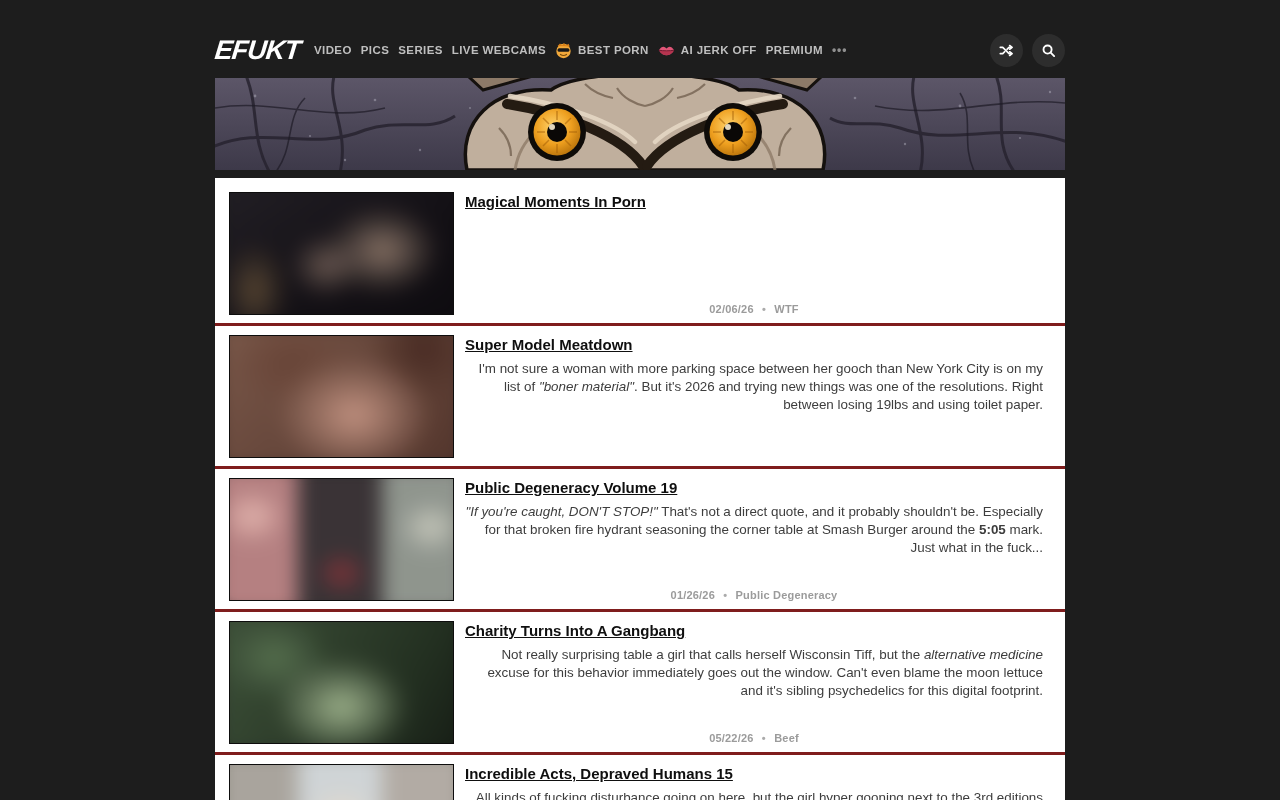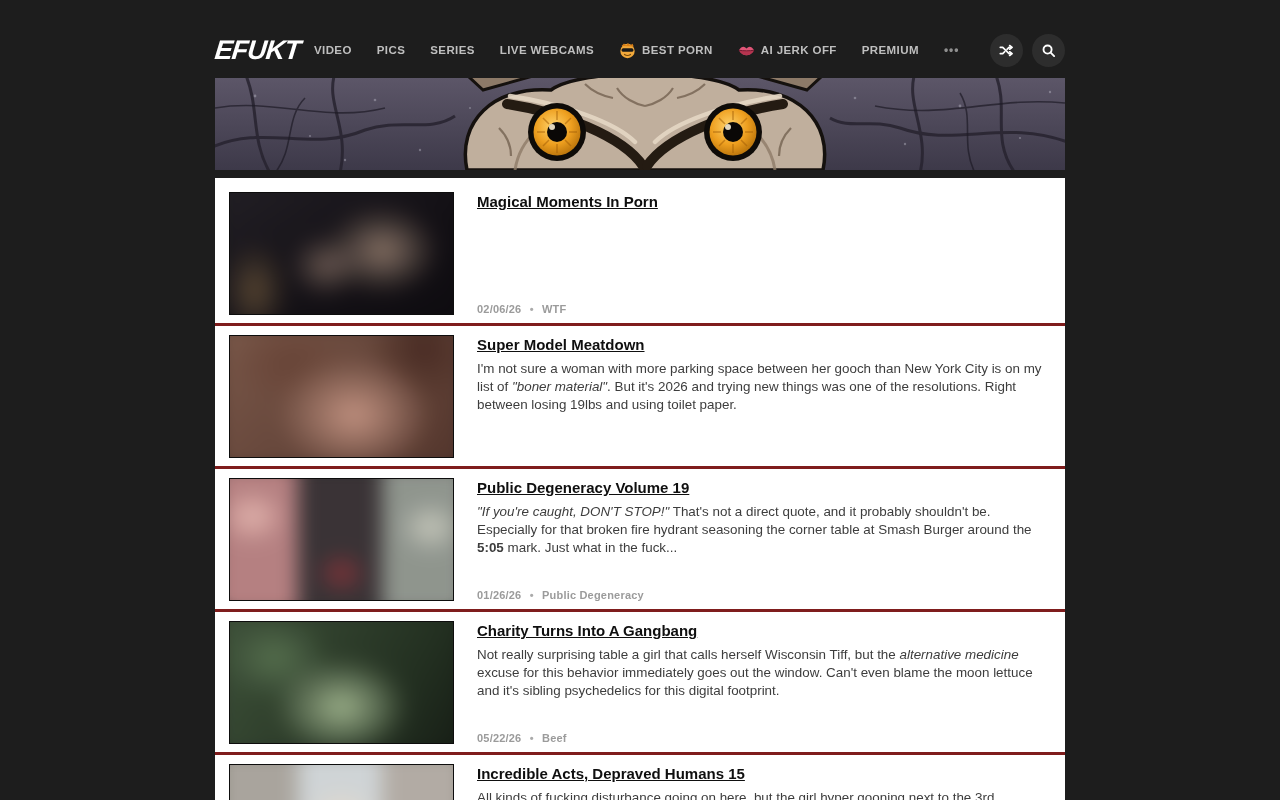--- a/index.html
+++ b/index.html
@@ -3,37 +3,37 @@
 <meta charset="utf-8">
 <style>
   * { margin:0; padding:0; box-sizing:border-box; }
   html,body { width:1280px; height:800px; overflow:hidden; }
   body { background:#1d1d1d; font-family:"Liberation Sans", sans-serif; }
 
   
   .header { height:78px; background:#1d1d1d; }
   .header-inner { width:850px; margin:0 auto; height:78px; display:flex; align-items:center; padding-top:22px; }
   .logo { color:#fff; font-size:27px; font-weight:900; font-style:italic; letter-spacing:-1px; transform:skewX(-6deg); text-decoration:none; margin-right:14px; white-space:nowrap; }
-  .nav { display:flex; align-items:center; gap:25px; flex:1; }
+  .nav { display:flex; align-items:center; gap:9px; flex:1; }
   .nav a { color:#bfbfbf; font-size:11.5px; font-weight:700; letter-spacing:.4px; text-decoration:none; display:flex; align-items:center; gap:6px; white-space:nowrap; }
   .nav a.more { color:#8f8f8f; letter-spacing:1px; font-size:12px; }
   .nav-ico { display:inline-flex; width:17px; height:17px; }
   .nav-ico svg { width:100%; height:100%; }
   .hdr-btns { display:flex; gap:9px; margin-left:12px; }
   .circle-btn { width:33px; height:33px; border-radius:50%; background:#2d2d2d; border:none; display:flex; align-items:center; justify-content:center; cursor:pointer; }
   .circle-btn svg { width:15px; height:15px; }
 
   
   .content-col { width:850px; margin:0 auto; }
   .banner { width:850px; height:92px; overflow:hidden; position:relative; background:#4a4555; cursor:pointer; }
   .banner svg { display:block; }
 
   
   .list-wrap { background:#fff; margin-top:8px; padding-top:5px; }
-  .item { display:flex; gap:23px; padding:9px 22px 8px 14px; }
+  .item { display:flex; gap:11px; padding:9px 22px 8px 14px; }
   .item + .item { border-top:3px solid #7f1d1d; }
   .thumb { width:225px; height:123px; flex:0 0 auto; position:relative; overflow:hidden; background:#141414; border:1px solid #0d0d0d; cursor:pointer; }
   .thumb::before { content:""; position:absolute; inset:-16px; filter:blur(10px) saturate(.92); }
   .thumb::after { content:""; position:absolute; inset:0; background:radial-gradient(140% 120% at 50% 45%, transparent 55%, rgba(0,0,0,.38)); }
   .item-0 .thumb::before { background:
       radial-gradient(92px 72px at 66% 48%, #8a7364 0%, transparent 62%),
       radial-gradient(66px 58px at 44% 58%, #6e5a52 0%, transparent 55%),
       radial-gradient(55px 80px at 16% 74%, #5a4630 0%, transparent 60%),
       linear-gradient(145deg, #232026, #131015 60%, #0d0b0f); }
   .item-1 .thumb::before { background:
@@ -51,24 +51,24 @@
       radial-gradient(90px 70px at 24% 34%, #55714c 0%, transparent 60%),
       linear-gradient(120deg, #3e5339, #223020 70%, #141b13); }
   .item-4 .thumb::before { background:
       radial-gradient(55px 45px at 16% 62%, #d89aa2 0%, transparent 60%),
       radial-gradient(62px 52px at 50% 45%, #e6dacb 0%, transparent 60%),
       radial-gradient(55px 45px at 84% 62%, #d89aa2 0%, transparent 60%),
       linear-gradient(90deg, #a9a49c 0 33%, #cfd4d6 33% 66%, #b2aba3 66% 100%); }
 
   .item-body { flex:1; display:flex; flex-direction:column; min-height:123px; }
   .title { font-size:15px; font-weight:700; color:#0f0f0f; text-decoration:underline; line-height:19px; align-self:flex-start; }
-  .desc { margin-top:6px; font-size:13.4px; line-height:18px; color:#3d3d3d; }
+  .desc { margin-top:6px; font-size:13.4px; line-height:18px; color:#3d3d3d;text-align:right; }
   .desc em { font-style:italic; }
   .desc strong { font-weight:700; }
-  .meta { margin-top:auto; font-size:11px; font-weight:700; color:#9b9b9b; letter-spacing:.2px; }
+  .meta { margin-top:auto; font-size:11px; font-weight:700; color:#9b9b9b; letter-spacing:.2px;text-align:center; }
   .meta .sep { margin:0 5px; color:#aaa; }
 </style>
 </head>
 <body>
 
 <div class="header">
   <div class="header-inner">
     <a class="logo" href="#">EFUKT</a>
     <nav class="nav">
   <a href="#">

